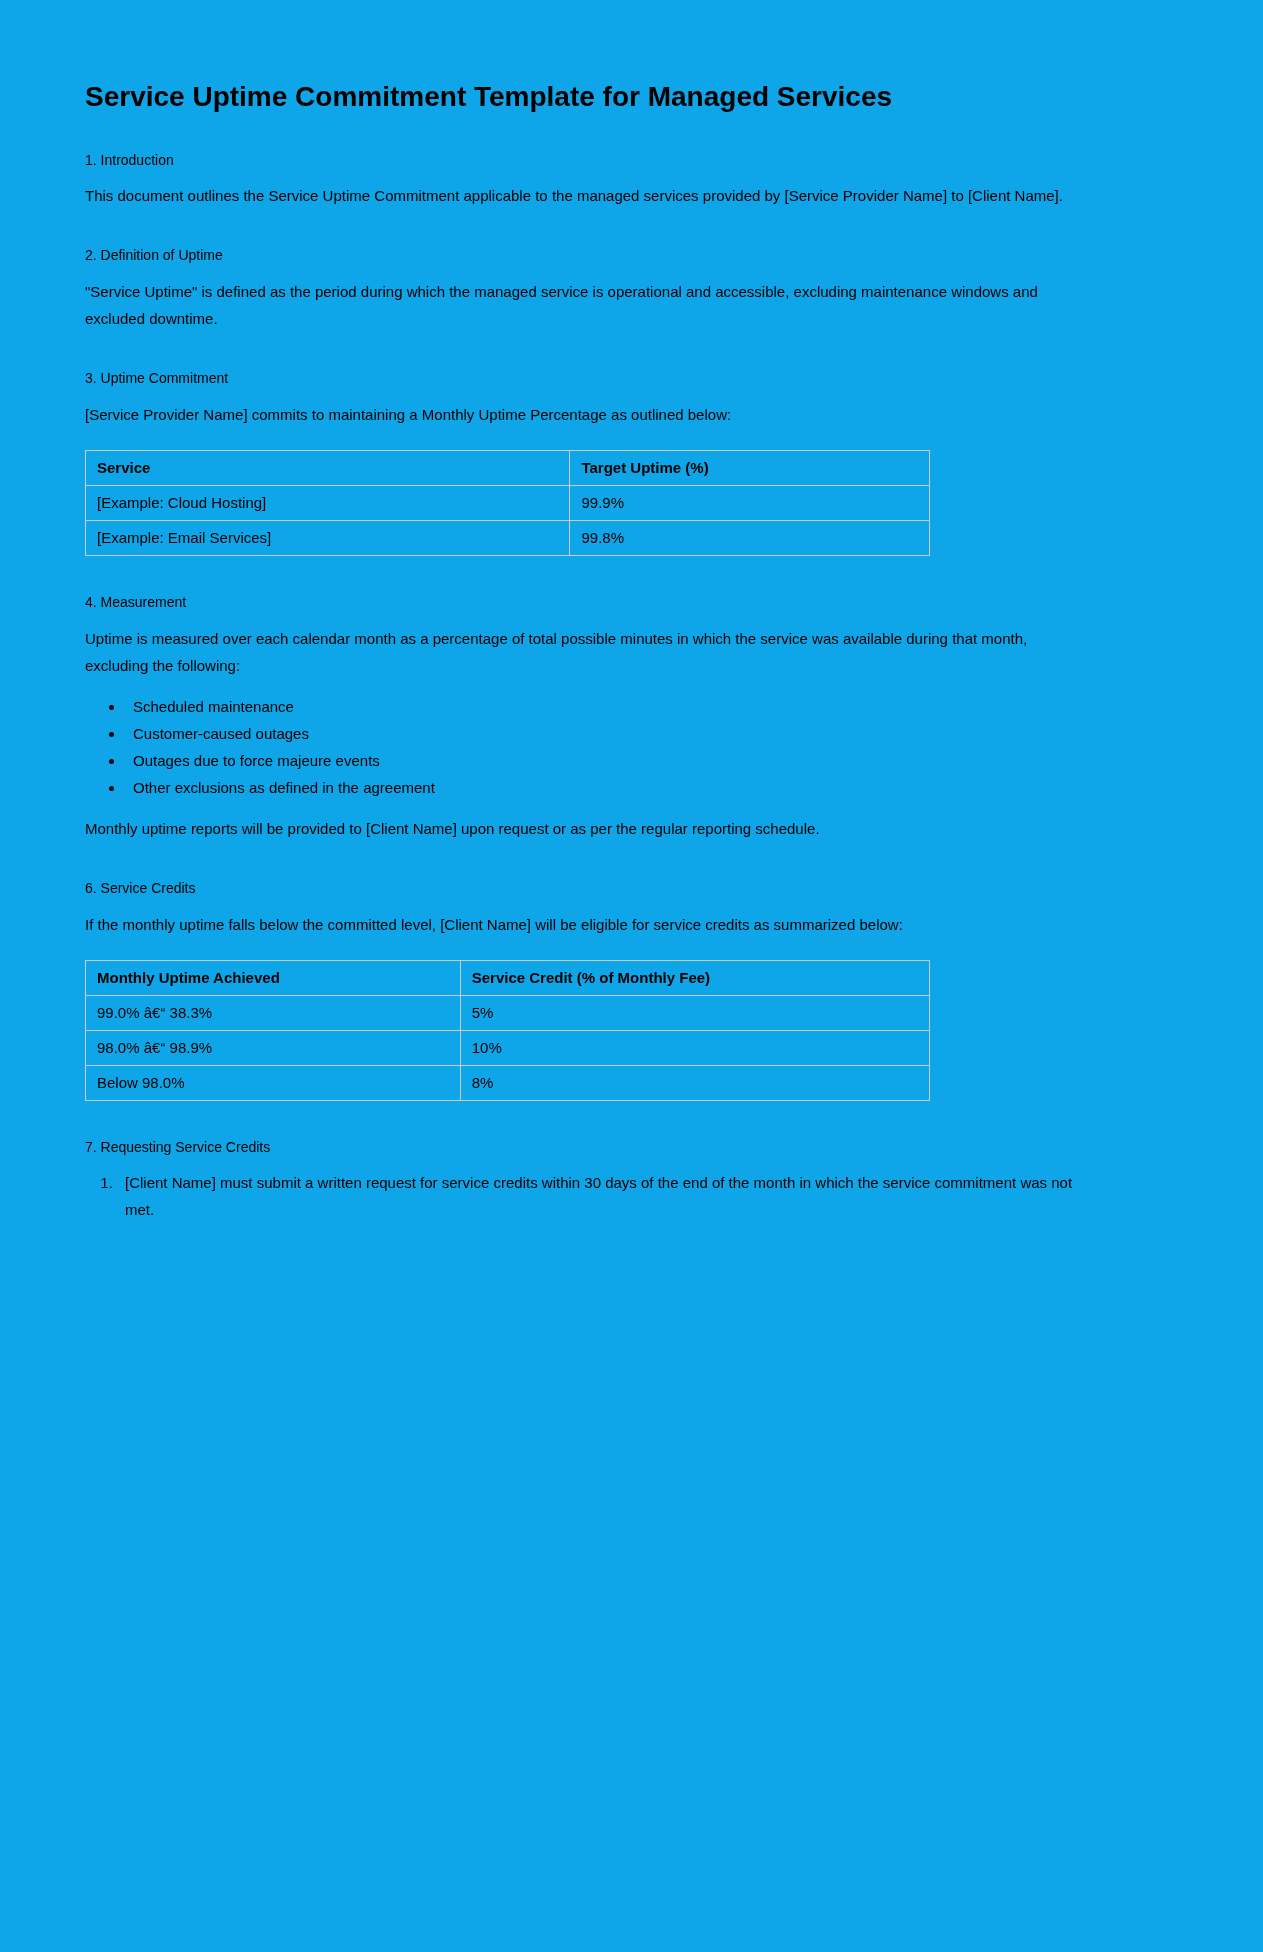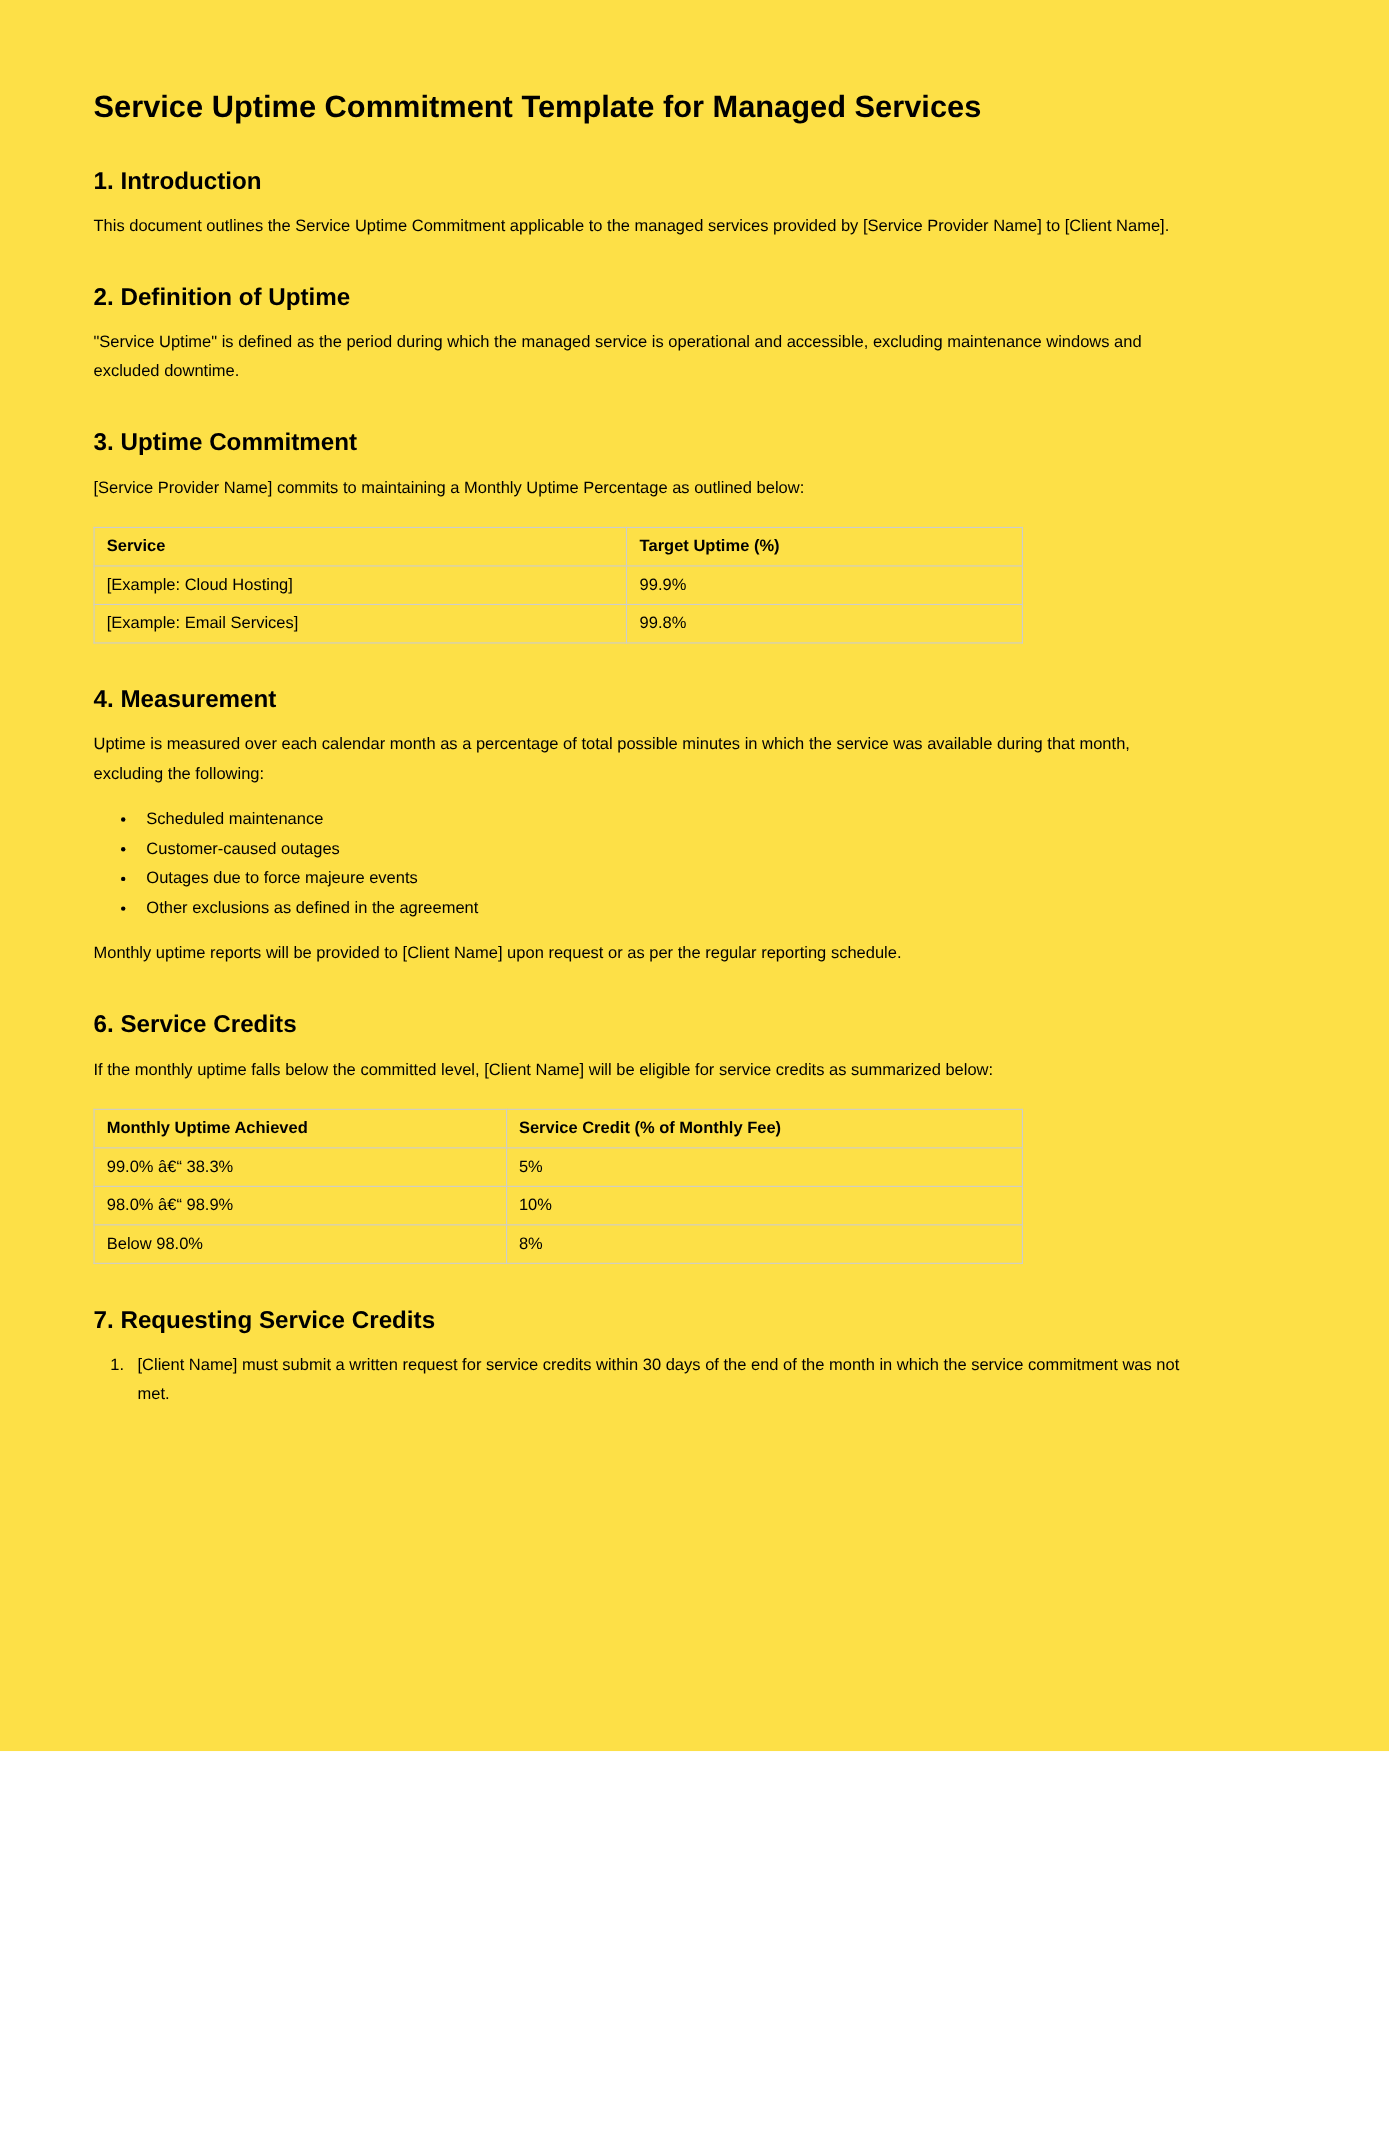--- a/index.html
+++ b/index.html
@@ -1,42 +1,42 @@
 <!DOCTYPE html>
 <html><head>
 <meta charset="utf-8">
 <style>
   html, body { margin: 0; padding: 0; background: #ffffff; }
   .page {
     position: relative;
     width: 1263px;
-    height: 1592px;
-    background: #fde047;
+    height: 1952px;
+    background: #0ea5e9;
     overflow: hidden;
   }
   .content {
     box-sizing: content-box;
     padding: 80px 0 0 85px;
     width: 1003px;
     height: 1228px;          
     overflow: hidden;
     font-family: "Liberation Sans", sans-serif;
     font-size: 15px;
     line-height: 1.8;
     color: #000000;
   }
   h1 {
     font-size: 28px;
     font-weight: bold;
     line-height: 1.2;
     margin: 0;
   }
   h2 {
-    font-size: 22px;
-    font-weight: bold;
+    font-size: 14px;
+    font-weight: normal;
     line-height: 1.2;
     margin: 38px 0 0 0;
   }
   p { margin: 14px 0 0 0; }
   ul { margin: 14px 0 0 0; padding-left: 40px; }
   ol { margin: 14px 0 0 0; padding-left: 32px; }
   li { padding-left: 8px; }
   table {
     border-collapse: collapse;
     table-layout: fixed;

